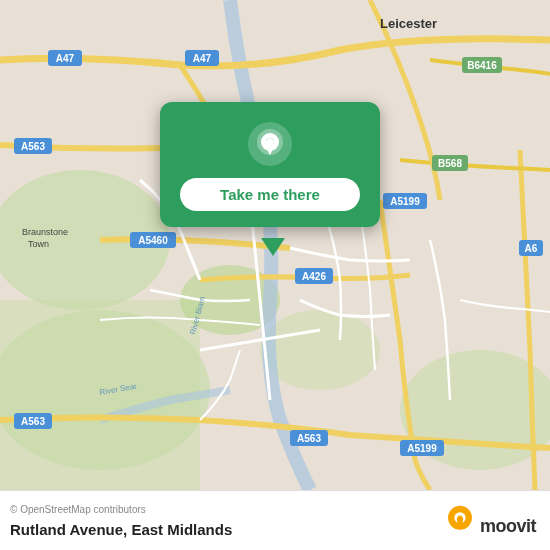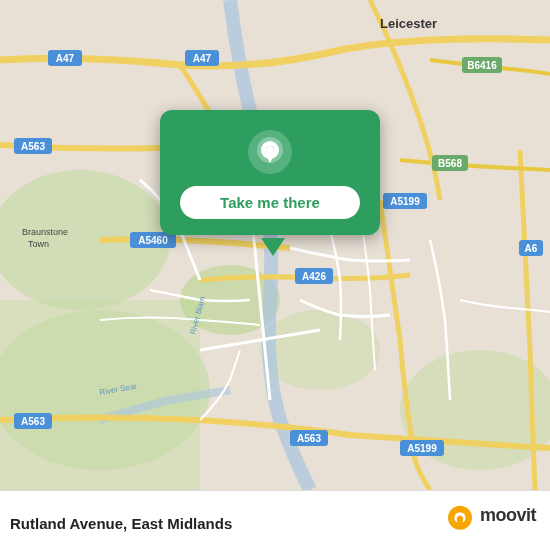--- a/index.html
+++ b/index.html
@@ -24,21 +24,21 @@
     #map-svg {
       width: 100%;
       height: 100%;
       position: absolute;
       top: 0; left: 0;
     }
 
     
     #popup-card {
       position: absolute;
-      top: 110px;
+      top: 102px;
       left: 160px;
       width: 220px;
       background: #2e9e5e;
       border-radius: 12px;
       display: flex;
       flex-direction: column;
       align-items: center;
       padding: 18px 20px 16px 20px;
       box-shadow: 0 4px 16px rgba(0,0,0,0.35);
       z-index: 10;
@@ -103,21 +103,21 @@
 
     #location-name {
       font-size: 15px;
       font-weight: bold;
       color: #222;
       margin-top: 6px;
     }
 
     #moovit-logo {
       display: flex;
-      align-items: flex-start;
+      align-items: flex-end;
       gap: 4px;
     }
 
     #moovit-pin {
       width: 32px;
       height: 32px;
     }
 
     #moovit-text {
       font-size: 18px;
@@ -231,20 +231,21 @@
       <path d="M24 35 Q28 28 28 22 A4 4 0 0 0 20 22 Q20 28 24 35Z" fill="white"></path>
     </svg>
     <button id="take-me-there-btn">Take me there</button>
   </div>
 
   <div id="popup-tail"></div>
 </div>
 
 <div id="bottom-bar">
   <div id="bottom-left">
+    <span id="osm-credit">© OpenStreetMap contributors</span>
     <span id="location-name">Rutland Avenue, East Midlands</span>
   </div>
   <div id="moovit-logo">
     <svg id="moovit-pin" viewBox="0 0 32 40" xmlns="http://www.w3.org/2000/svg">
       <ellipse cx="16" cy="16" rx="15" ry="15" fill="#f7a600"></ellipse>
       <ellipse cx="16" cy="16" rx="7" ry="7" fill="white"></ellipse>
       <path d="M16 31 Q20 24 20 18 A4 4 0 0 0 12 18 Q12 24 16 31Z" fill="#f7a600"></path>
       <circle cx="16" cy="16" r="3" fill="#f7a600"></circle>
     </svg>
     <span id="moovit-text">moovit</span>

